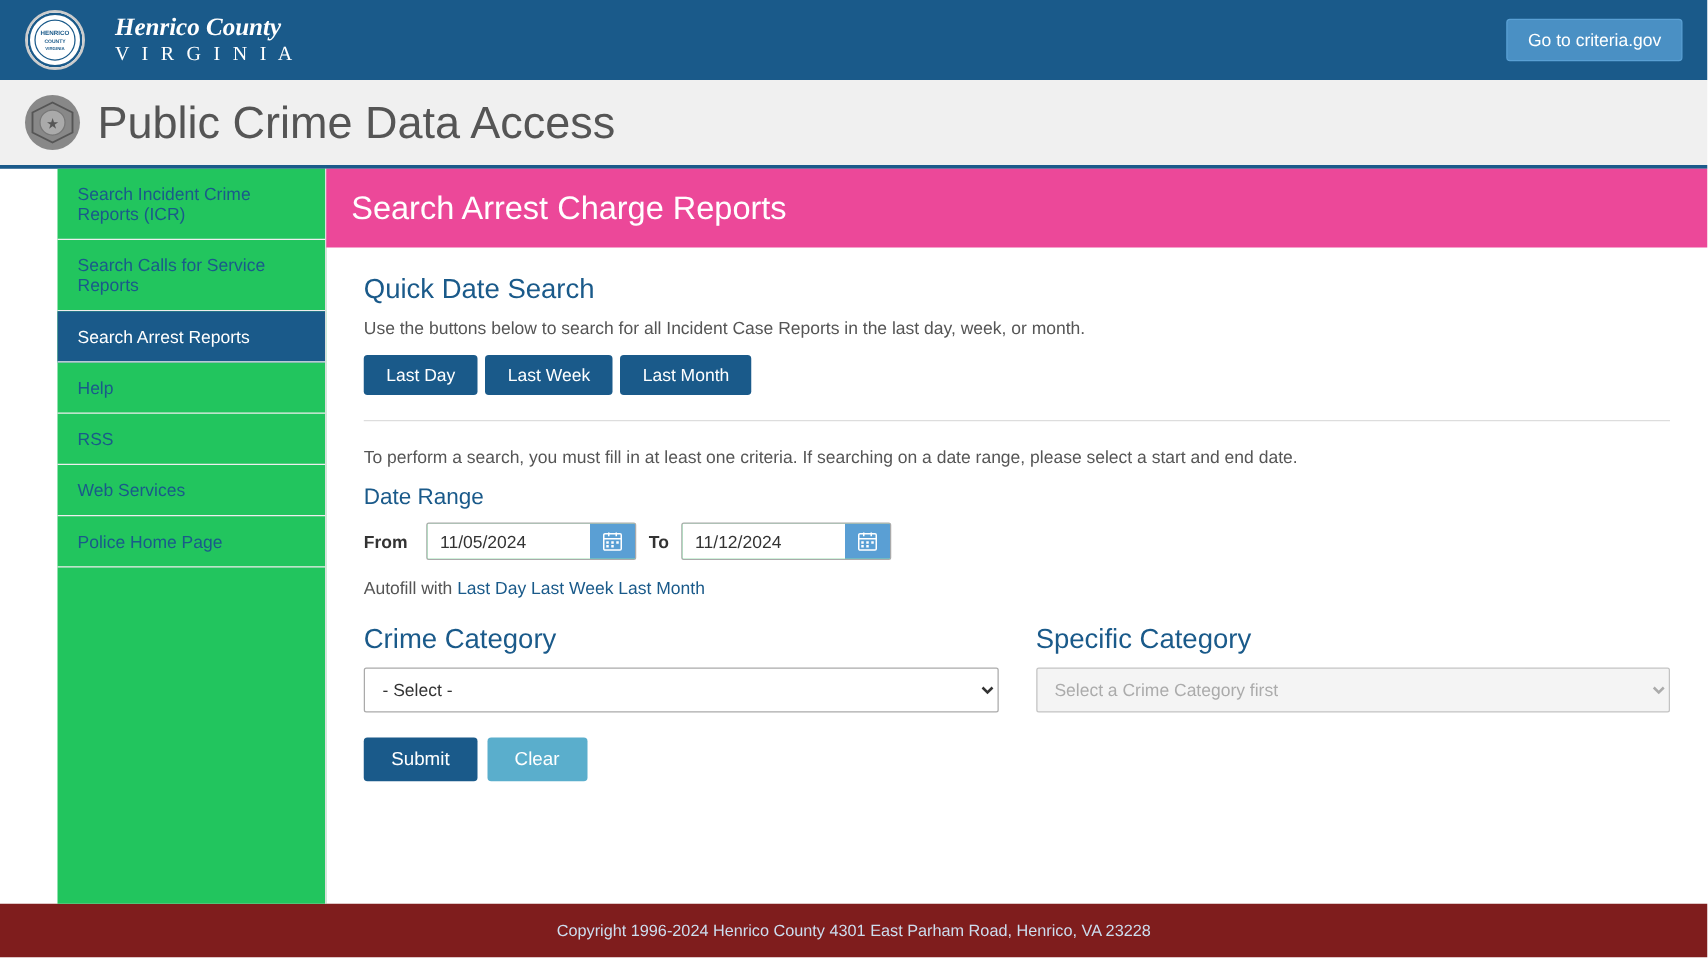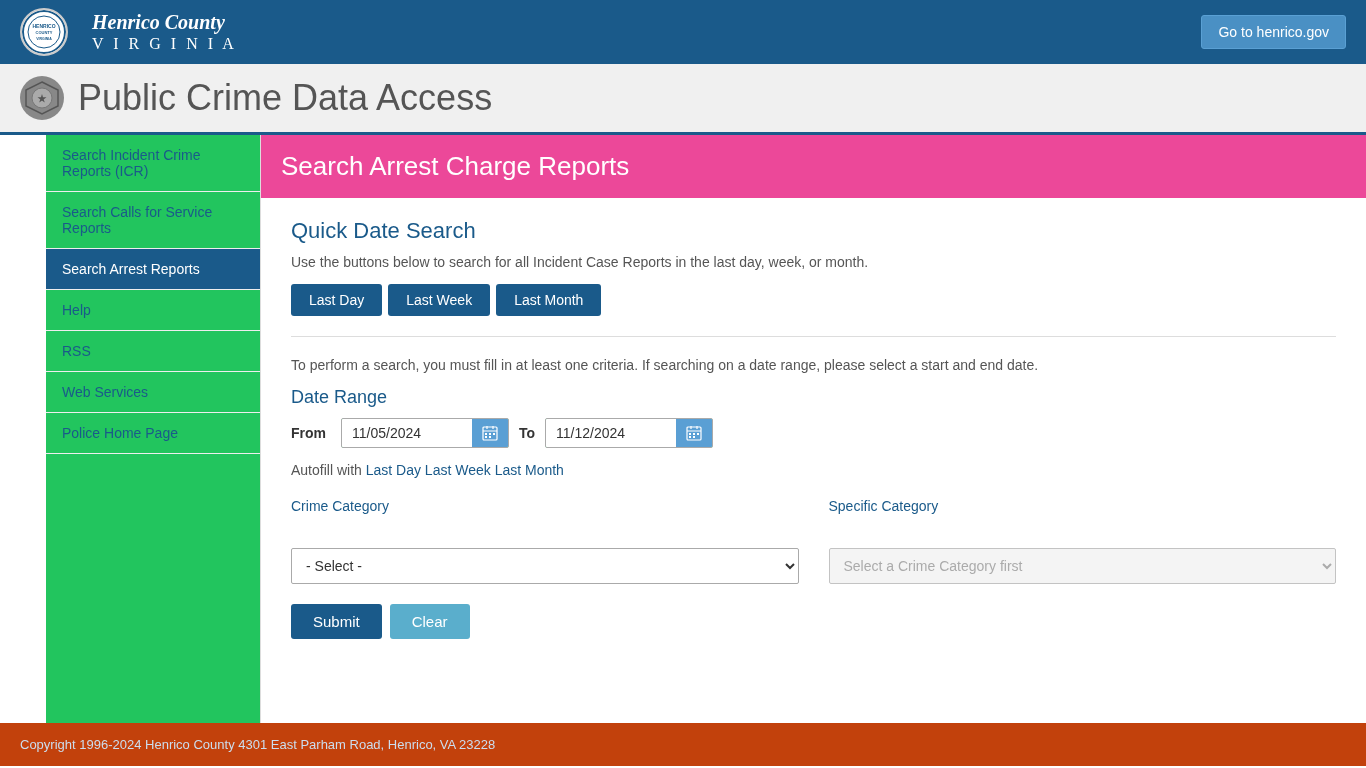--- a/index.html
+++ b/index.html
@@ -225,35 +225,34 @@
     .category-row {
       display: flex;
       gap: 30px;
       margin-bottom: 20px;
     }
     .category-col {
       flex: 1;
     }
     .category-heading {
       color: #1a5a8a;
-      font-size: 14px;
+      font-size: 22px;
       font-weight: normal;
       margin-bottom: 10px;
     }
     .category-select {
       width: 100%;
       padding: 8px 10px;
       font-size: 14px;
       border: 1px solid #aaa;
       border-radius: 2px;
       background: #fff;
       color: #333;
       cursor: pointer;
       appearance: auto;
-      margin-top: 24px;
     }
     .category-select:disabled {
       background: #f0f0f0;
       color: #888;
       cursor: not-allowed;
     }
 
     
     .action-buttons {
       display: flex;
@@ -274,22 +273,23 @@
       color: #fff;
       border: none;
       padding: 9px 22px;
       font-size: 15px;
       cursor: pointer;
       border-radius: 3px;
     }
 
     
     .footer {
-      background-color: #c2410c;
+      background-color: #7f1d1d;
       color: #cde;
+      text-align: center;
       padding: 14px 20px;
       font-size: 13px;
     }
 
     
     .cal-svg {
       width: 16px;
       height: 16px;
       fill: #fff;
     }
@@ -309,21 +309,21 @@
         <text x="22" y="30" text-anchor="middle" font-size="3.5" fill="#1a5a8a">VIRGINIA</text>
       </svg>
     </div>
     <div>
       <span class="logo-text">
         <span>Henrico County</span>
         <span class="virginia">V I R G I N I A</span>
       </span>
     </div>
   </div>
-  <button class="header-btn">Go to henrico.gov</button>
+  <button class="header-btn">Go to criteria.gov</button>
 </header>
 
 <div class="sub-header">
   <div class="sub-header-icon">
     <svg width="36" height="36" viewBox="0 0 36 36" xmlns="http://www.w3.org/2000/svg">
       <polygon points="18,2 34,10 34,26 18,34 2,26 2,10" fill="#888" stroke="#555" stroke-width="1.5"></polygon>
       <circle cx="18" cy="18" r="10" fill="#aaa" stroke="#777" stroke-width="1"></circle>
       <text x="18" y="22" text-anchor="middle" font-size="10" fill="#555" font-weight="bold">★</text>
     </svg>
   </div>

